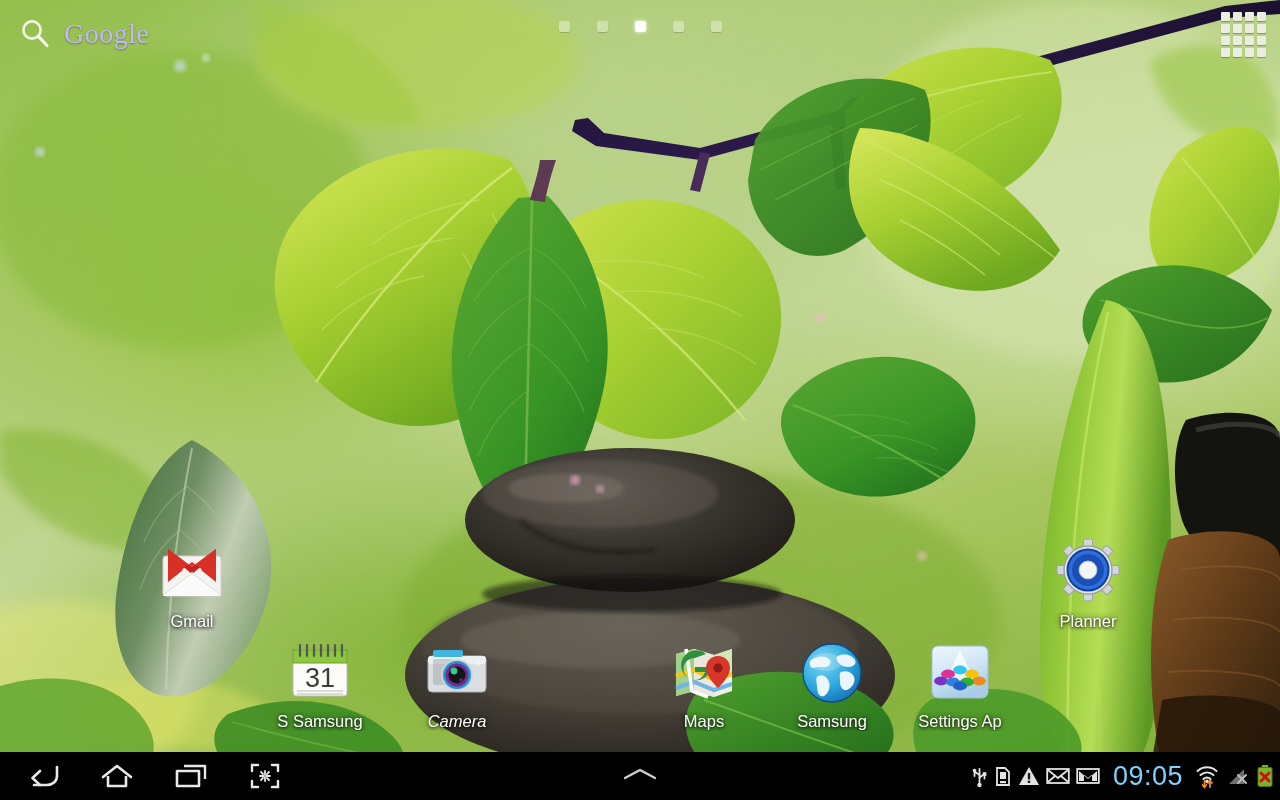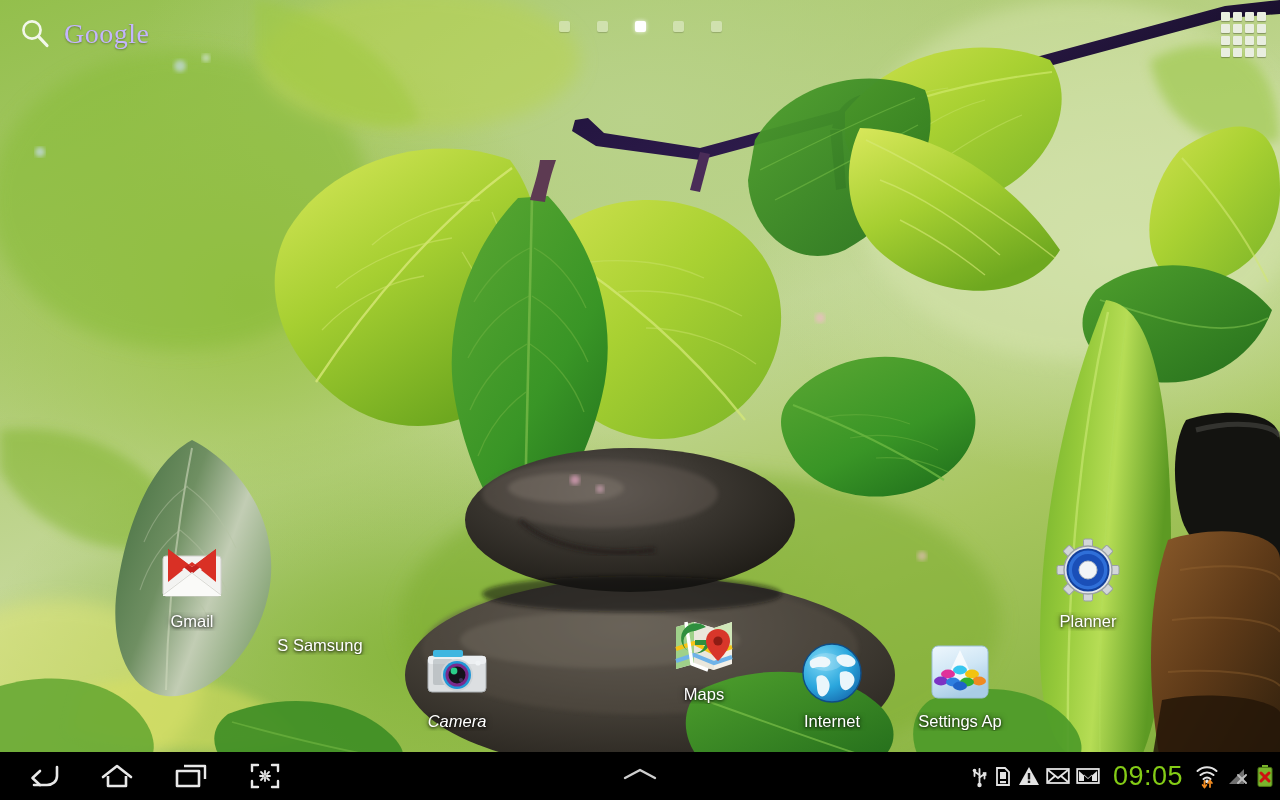--- a/index.html
+++ b/index.html
@@ -127,21 +127,21 @@
     display: flex; align-items: center; justify-content: center;
     pointer-events: none;
   }
   #mini-tray { pointer-events: auto; cursor: pointer; padding: 6px 22px; }
   #statusbar {
     position: absolute; right: 6px; top: 0; height: 48px;
     display: flex; align-items: center; gap: 6px;
   }
   #statusbar .sicon { display: flex; align-items: center; }
   #statusbar .clock {
-    font-size: 27px; color: #84cc16;
+    font-size: 27px; color: #7dd3fc;
     letter-spacing: 0.5px;
     margin: 0 5px 0 7px;
     font-family: "Liberation Sans", sans-serif;
   }
 </style>
 </head>
 <body>
 
 <div id="screen">
 
@@ -448,20 +448,39 @@
           <circle r="9" fill="#f2f5f7"></circle>
           <circle r="9" fill="none" stroke="#b9c0c6" stroke-width="1"></circle>
         </g>
       </svg>
     </div>
     <div class="label">Planner</div>
   </div>
 
 
   <div class="app-icon" style="left:265px; top:636px;">
+    <div class="glyph">
+      <svg viewBox="0 0 72 72">
+        <rect x="9" y="14" width="54" height="46" rx="3" fill="#fbfbf8" stroke="#b9bab4" stroke-width="1"></rect>
+        <rect x="9" y="14" width="54" height="13" fill="#8dc63f"></rect>
+        <rect x="9" y="14" width="54" height="13" fill="none" stroke="#69a327" stroke-width="1"></rect>
+        <g stroke="#555" stroke-width="2.2" stroke-linecap="round">
+          <line x1="16" y1="9" x2="16" y2="20"></line>
+            <line x1="23" y1="9" x2="23" y2="20"></line>
+          <line x1="30" y1="9" x2="30" y2="20"></line>
+            <line x1="37" y1="9" x2="37" y2="20"></line>
+          <line x1="44" y1="9" x2="44" y2="20"></line>
+            <line x1="51" y1="9" x2="51" y2="20"></line>
+          <line x1="58" y1="9" x2="58" y2="20"></line>
+        </g>
+        <text x="36" y="51" text-anchor="middle" font-family="Liberation Sans, sans-serif" font-size="27" fill="#3c3c3c">31</text>
+        <line x1="13" y1="55" x2="59" y2="55" stroke="#cfd0ca" stroke-width="1.4"></line>
+        <line x1="13" y1="58" x2="59" y2="58" stroke="#cfd0ca" stroke-width="1.4"></line>
+      </svg>
+    </div>
     <div class="label">S Samsung</div>
   </div>
 
   <div class="app-icon" style="left:402px; top:636px;font-style:italic;">
     <div class="glyph">
       <svg viewBox="0 0 72 72">
         <rect x="7" y="20" width="58" height="36" rx="4" fill="#dcdfe1" stroke="#a9aeb1" stroke-width="1"></rect>
         <rect x="7" y="20" width="58" height="8" rx="3" fill="#eceff1"></rect>
         <rect x="12" y="14" width="30" height="7" rx="2" fill="#3fb6e0"></rect>
         <rect x="12" y="23" width="20" height="26" rx="2" fill="#9aa1a6" opacity=".45"></rect>
@@ -471,21 +490,21 @@
         <circle cx="36" cy="39" r="8.5" fill="#15131c"></circle>
         <circle cx="33" cy="35" r="3.4" fill="#2ad08a"></circle>
         <circle cx="40" cy="44" r="2" fill="#4a3a6a" opacity=".8"></circle>
         <circle cx="57" cy="27" r="2.6" fill="#f0f3f5"></circle>
       </svg>
     </div>
     <div class="label">Camera</div>
   </div>
 
 
-  <div class="app-icon" style="left:649px; top:609px;">
+  <div class="app-icon" style="left:649px; top:636px;">
     <div class="glyph">
       <svg viewBox="0 0 72 72">
         <path d="M8,18 L26,13 L46,19 L64,13 L64,55 L46,61 L26,55 L8,60 Z" fill="#f2efe6"></path>
         <path d="M8,18 L26,13 L26,55 L8,60 Z" fill="#9fd18a"></path>
         <path d="M46,19 L64,13 L64,40 L46,45 Z" fill="#cfe6b8"></path>
         <path d="M26,13 L46,19 L46,61 L26,55 Z" fill="#eae7dc"></path>
         <path d="M8,40 L26,34 L46,44 L64,38" stroke="#f5c518" stroke-width="4" fill="none"></path>
         <path d="M8,52 L26,46 L46,54 L64,48" stroke="#6fb3e8" stroke-width="4" fill="none"></path>
         <path d="M18,13 L24,55 L40,61" stroke="#ffffff" stroke-width="3.5" fill="none"></path>
         <path d="M27,22 a11,11 0 1,0 10,14 l-10,0 0,-5 16,0 a15,15 0 1,1 -5,-13 z" fill="#2f8f3e"></path>
@@ -510,21 +529,21 @@
         <g fill="#eaf6fb">
           <path d="M14,25 C20,20 28,19 33,23 C36,26 34,30 30,31 C26,32 22,30 18,32 C15,33 13,29 14,25 Z"></path>
           <path d="M22,40 C27,38 31,41 33,46 C35,51 32,58 28,60 C24,62 21,57 21,51 C21,46 19,42 22,40 Z"></path>
           <path d="M42,20 C48,17 56,19 59,24 C61,28 57,31 52,31 C47,31 43,28 41,25 C40,22 40,21 42,20 Z"></path>
           <path d="M45,36 C50,34 56,36 58,41 C60,46 56,52 51,54 C47,55 44,51 44,46 C44,41 43,37 45,36 Z"></path>
         </g>
         <ellipse cx="30" cy="26" rx="16" ry="9" fill="#ffffff" opacity=".2"></ellipse>
         <circle cx="36" cy="37" r="29" fill="none" stroke="#0e4d86" stroke-width="1.4"></circle>
       </svg>
     </div>
-    <div class="label">Internet</div>
+    <div class="label">Samsung</div>
   </div>
 
   <div class="app-icon" style="left:905px; top:636px;">
     <div class="glyph">
       <svg viewBox="0 0 72 72">
         <defs>
           <linearGradient id="saBg" x1="0" y1="0" x2="0.4" y2="1">
             <stop offset="0%" stop-color="#eef7fd"></stop>
             <stop offset="55%" stop-color="#cfe6f5"></stop>
             <stop offset="100%" stop-color="#a9cde6"></stop>

